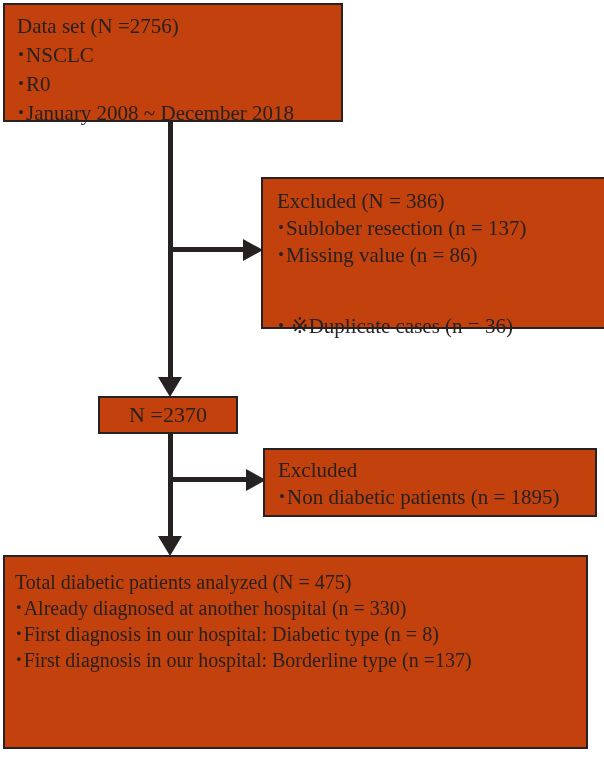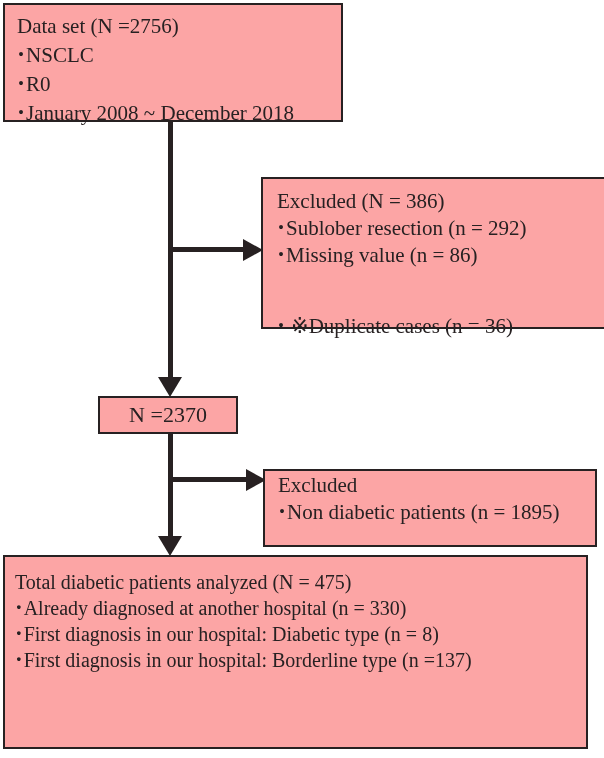--- a/index.html
+++ b/index.html
@@ -12,37 +12,37 @@
   .figure {
     position: relative;
     width: 604px;
     height: 758px;
     background: #ffffff;
     overflow: hidden;
   }
   .box {
     position: absolute;
     border: 2px solid var(--ink);
-    background: #fca5a5;
+    background: #c2410c;
     font-size: 21px;
     line-height: 26px;
   }
   .line { white-space: nowrap; }
   .bullet {
     font-weight: 700;
     font-size: 1.15em;
     margin-right: 1px;
   }
   .bullet.sp { margin-right: 6px; }
 
   
   .box-dataset   { left: 3px;   top: 3px;   width: 340px; height: 119px; padding: 7px 8px 0 12px; line-height: 28px; }
   .box-excluded1 { left: 261px; top: 177px; width: 388px; height: 152px; padding: 9px 23px 0 14px; }
   .box-interim   { left: 98px;  top: 396px; width: 140px; height: 38px;  display: flex; align-items: center; justify-content: center; font-size: 22px; }
-  .box-excluded2 { left: 263px; top: 469px; width: 334px; height: 78px;  padding: 1px 8px 0 13px; }
+  .box-excluded2 { left: 263px; top: 448px; width: 334px; height: 69px;  padding: 7px 8px 0 13px; }
   .box-total     { left: 3px;   top: 555px; width: 585px; height: 194px; padding: 12px 16px 0 10px; font-size: 20px; }
 
   .gap-above  { margin-top: 44px; }   
   .box-total .item { }
 
   
   .vline, .hline { position: absolute; background: var(--ink); }
   .vline { width: 5px; }
   .hline { height: 5px; }
   .v1 { left: 168px; top: 121px; height: 256px; }
@@ -78,21 +78,21 @@
     <div class="line"><span class="bullet">·</span><span>January 2008 ~ December 2018</span></div>
   </div>
 
   <div class="vline v1"></div>
   <div class="hline h1"></div>
   <div class="arrow-right a-right-1"></div>
   <div class="arrow-down a-down-1"></div>
 
   <div class="box box-excluded1">
     <div class="line">Excluded (N = 386)</div>
-    <div class="line"><span class="bullet">·</span><span>Sublober resection (n = 292)</span></div>
+    <div class="line"><span class="bullet">·</span><span>Sublober resection (n = 137)</span></div>
     <div class="line"><span class="bullet">·</span><span>Missing value (n = 86)</span></div>
     <div class="line gap-above"><span class="bullet sp">·</span><span>※Duplicate cases (n = 36)</span></div>
   </div>
 
   <div class="box box-interim">
     <div class="line">N =2370</div>
   </div>
 
   <div class="vline v2"></div>
   <div class="hline h2"></div>

